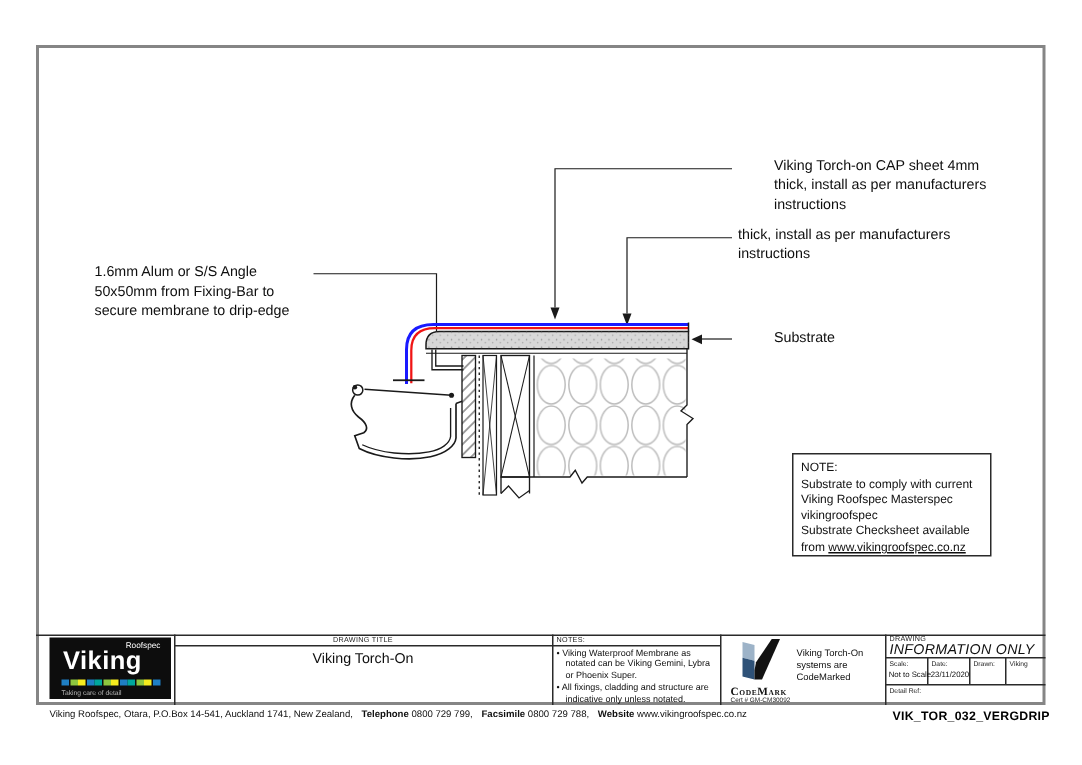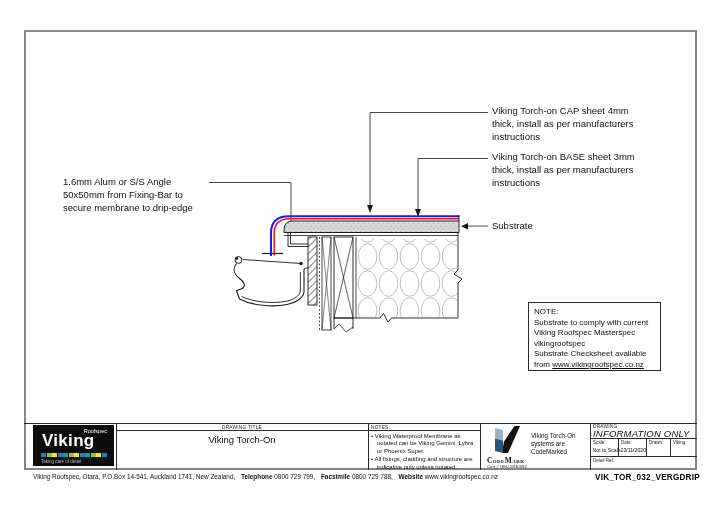--- a/index.html
+++ b/index.html
@@ -7,23 +7,23 @@
         font-family:"Liberation Sans",sans-serif;color:#111;}
   .frame{position:absolute;left:24px;top:30px;width:673px;height:440px;box-sizing:border-box;
          border:2px solid var(--frame,#858585);}
   svg.drawing{position:absolute;left:0;top:0;pointer-events:none;}
   .capln{stroke:var(--cap,#1a1aff);}
   .baseln{stroke:var(--base,#f01414);}
   .subfill{fill:var(--substrate-fill,#d8d8d8);}
 
   .ann{position:absolute;font-size:9.5px;line-height:13px;color:#0f0f0f;white-space:nowrap;}
   .ann-angle{left:63px;top:175px;}
-  .ann-cap{left:492px;top:104px;}
+  .ann-cap{left:516px;top:104px;}
   .ann-base{left:492px;top:150px;}
-  .ann-sub{left:492px;top:219px;}
+  .ann-sub{left:516px;top:219px;}
 
   .notebox{position:absolute;left:528px;top:302px;width:133px;height:69px;box-sizing:border-box;
            border:1px solid #2a2a2a;padding:4px 5px;font-size:8px;line-height:10.6px;color:#0f0f0f;}
   .notebox .lnk{text-decoration:underline;}
 
   .hl,.vl{position:absolute;background:#2a2a2a;}
 
   .logo{position:absolute;left:33px;top:425px;width:81px;height:41px;background:var(--logo-bg,#0d0d0d);}
   .logo .roofspec{position:absolute;right:7px;top:3px;font-size:5.5px;color:#fff;}
   .logo .brand{position:absolute;left:9px;top:6px;font-size:17px;font-weight:bold;color:#fff;letter-spacing:.3px;}
@@ -139,21 +139,20 @@
     <div>1.6mm Alum or S/S Angle</div>
     <div>50x50mm from Fixing-Bar to</div>
     <div>secure membrane to drip-edge</div>
   </div>
   <div class="ann ann-cap">
     <div>Viking Torch-on CAP sheet 4mm</div>
     <div>thick, install as per manufacturers</div>
     <div>instructions</div>
   </div>
   <div class="ann ann-base">
-    <div>Viking Torch-on BASE sheet 3mm</div>
     <div>thick, install as per manufacturers</div>
     <div>instructions</div>
   </div>
   <div class="ann ann-sub">
     <span>Substrate</span>
   </div>
 
   <div class="notebox">
     <div>NOTE:</div>
     <div>Substrate to comply with current</div>

